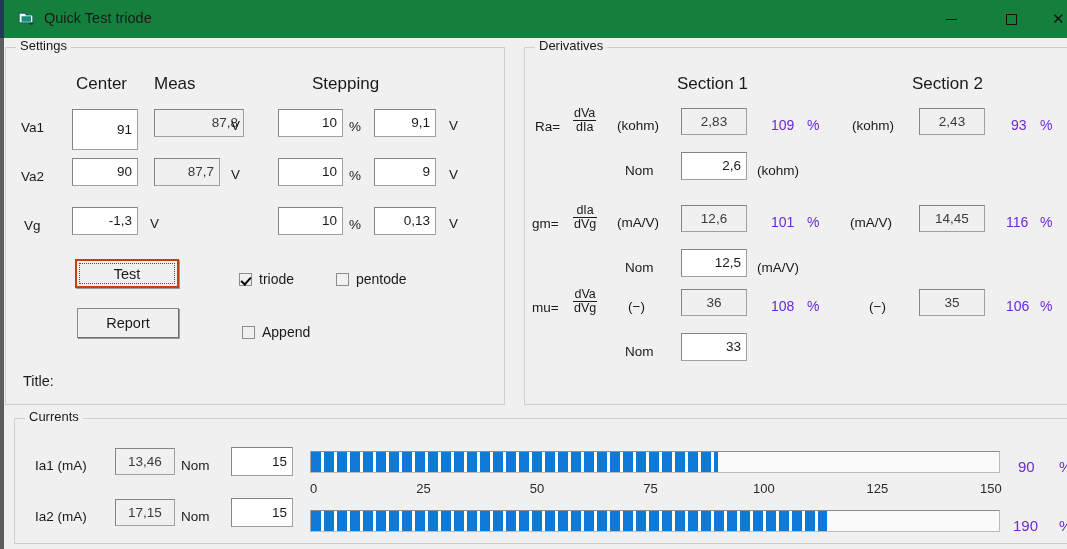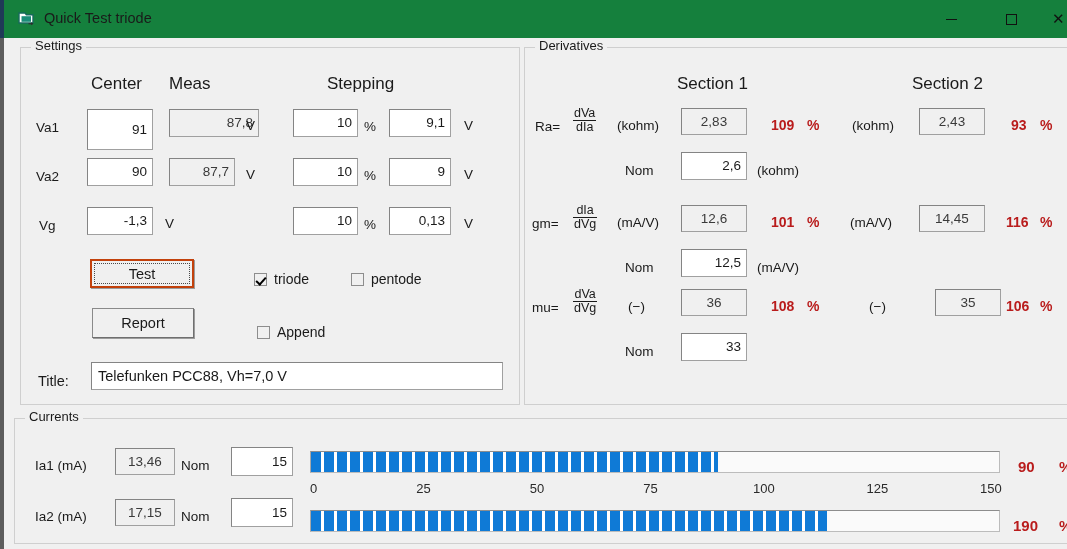--- a/index.html
+++ b/index.html
@@ -29,27 +29,27 @@
   .min-line{display:block;width:11px;height:1px;background:#111;}
   .max-sq{display:block;width:11px;height:11px;border:1px solid #111;box-sizing:border-box;}
 
   
   .group{position:absolute;border:1px solid #cfcfcf;box-sizing:border-box;}
   .group > .legend{
     position:absolute;top:-9px;left:10px;background:#f0f0f0;
     padding:0 4px;font-size:13px;color:#1a1a1a;line-height:14px;
   }
 
-  #grp-settings{left:20px;top:47px;width:500px;height:358px;}
+  #grp-settings{left:5px;top:47px;width:500px;height:358px;}
   #grp-derivatives{left:524px;top:47px;width:545px;height:358px;}
   #grp-currents{left:14px;top:418px;width:1055px;height:126px;}
 
   .lbl{position:absolute;white-space:nowrap;font-size:13.5px;color:#1a1a1a;}
   .lbl-lg{font-size:17px;color:#1a1a1a;}
-  .lbl-bold{font-weight:bold;font-size:14px;color:#b91c1c;}
+  .lbl-bold{font-weight:normal;font-size:14px;color:#6d28d9;}
 
   
   .fld{
     position:absolute;box-sizing:border-box;
     border:1px solid #a0a0a0;border-top-color:#848484;border-left-color:#848484;
     background:#ffffff;
     text-align:right;
     font-size:13.5px;color:#1a1a1a;
     line-height:1;
     display:flex;align-items:center;justify-content:flex-end;
@@ -197,21 +197,20 @@
     <div class="cbrow" style="left:330px;top:223px;">
       <span class="cbbox"></span>
       <span class="cblabel">pentode</span>
     </div>
     <div class="cbrow" style="left:236px;top:276px;">
       <span class="cbbox"></span>
       <span class="cblabel">Append</span>
     </div>
 
     <span class="lbl" style="left:17px;top:325px;font-size:14.5px;">Title:</span>
-    <div class="fld txt" style="left:70px;top:314px;width:412px;height:28px;font-size:14.5px;">Telefunken PCC88, Vh=7,0 V</div>
   </div>
 
   <div class="group" id="grp-derivatives">
     <span class="legend">Derivatives</span>
 
     <span class="lbl lbl-lg" style="left:152px;top:26px;">Section 1</span>
     <span class="lbl lbl-lg" style="left:387px;top:26px;">Section 2</span>
 
     <span class="lbl" style="left:10px;top:71px;">Ra=</span>
     <span class="frac" style="left:48px;top:59px;">
@@ -255,21 +254,21 @@
     <span class="frac" style="left:48px;top:240px;">
       <span class="num">dVa</span>
       <span class="den">dVg</span>
     </span>
     <span class="lbl" style="left:103px;top:251px;">(−)</span>
     <div class="fld ro" style="left:156px;top:241px;width:66px;height:27px;justify-content:center;padding-right:0;">36</div>
     <span class="lbl lbl-bold" style="left:246px;top:250px;">108</span>
     <span class="lbl lbl-bold" style="left:282px;top:250px;">%</span>
 
     <span class="lbl" style="left:344px;top:251px;">(−)</span>
-    <div class="fld ro" style="left:394px;top:241px;width:66px;height:27px;justify-content:center;padding-right:0;margin-left:16px;">35</div>
+    <div class="fld ro" style="left:394px;top:241px;width:66px;height:27px;justify-content:center;padding-right:0;">35</div>
     <span class="lbl lbl-bold" style="left:481px;top:250px;">106</span>
     <span class="lbl lbl-bold" style="left:515px;top:250px;">%</span>
 
     <span class="lbl" style="left:100px;top:296px;">Nom</span>
     <div class="fld" style="left:156px;top:285px;width:66px;height:28px;">33</div>
   </div>
 
   <div class="group" id="grp-currents">
     <span class="legend">Currents</span>
 

